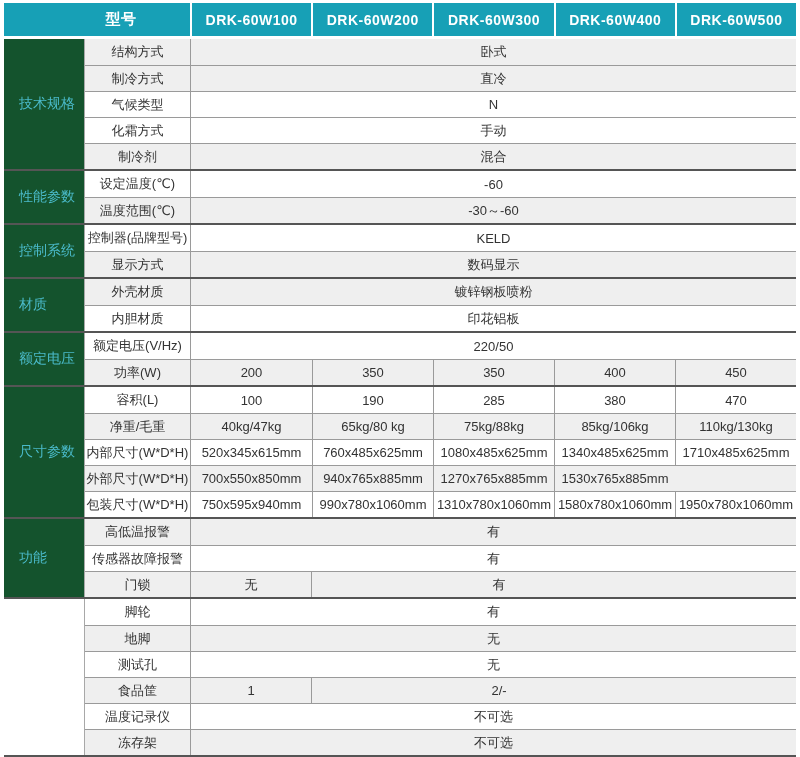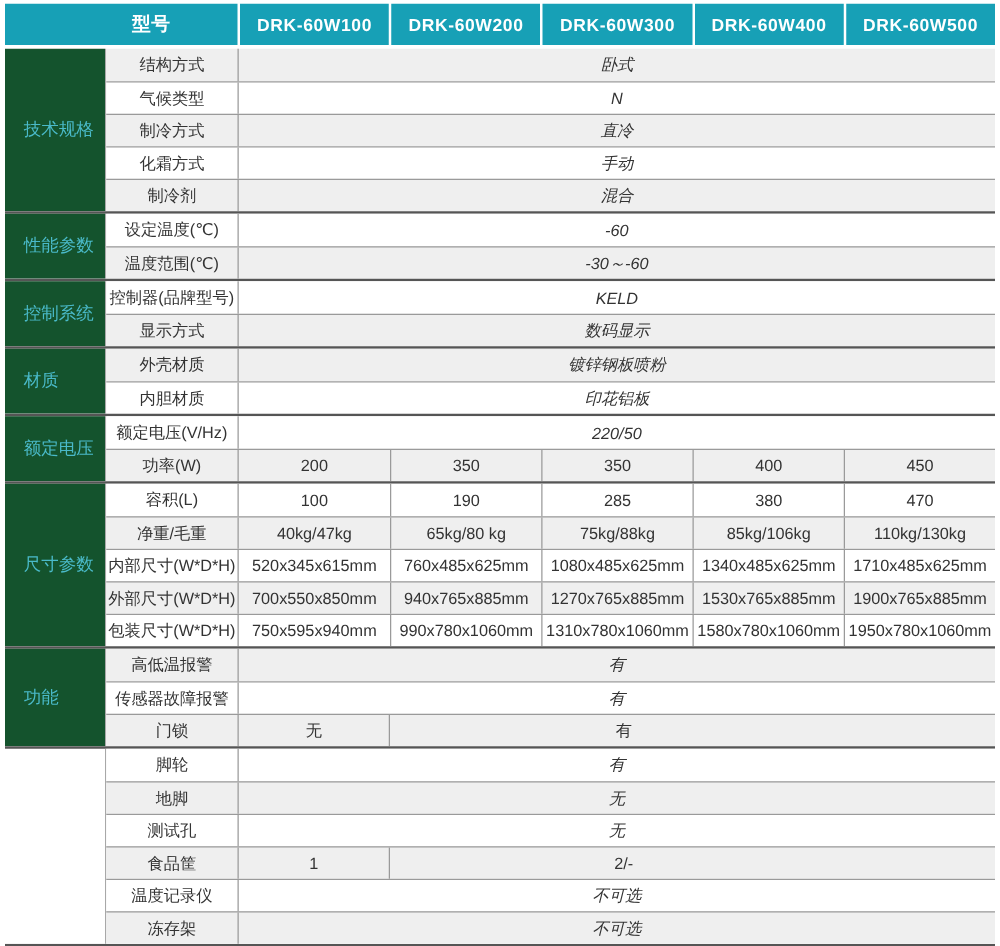--- a/index.html
+++ b/index.html
@@ -62,21 +62,21 @@
   .row.alt { background: var(--row-alt-bg); }
   .row.plain { background: #fff; }
 
   .row > div {
     display: flex; align-items: center; justify-content: center;
     font-size: 13px;
     white-space: nowrap;
     overflow: hidden;
   }
   .rlabel { border-right: 1px solid var(--row-line); }
-  .val.span { grid-column: 2 / -1; font-style: italic; }
+  .val.span { grid-column: 2 / -1; }
   .val.cell + .val.cell { border-left: 1px solid var(--row-line); }
   .val.firstcol { border-right: 1px solid var(--row-line); }
   .val.rest { grid-column: 3 / -1; transform: translateX(-55px); }
 </style>
 </head>
 <body>
 
 <div class="spec-table">
   <div class="header-row" id="header-row">
     <div class="hcell model-title">型号</div>
@@ -89,27 +89,27 @@
     </div>
   <div id="groups">
 
   <div class="group">
         <div class="glabel">技术规格</div>
         <div class="grows">
           <div class="row alt">
             <div class="rlabel">结构方式</div>
             <div class="val span">卧式</div>
           </div>
+          <div class="row alt">
+            <div class="rlabel">制冷方式</div>
+            <div class="val span">直冷</div>
+          </div>
           <div class="row plain">
             <div class="rlabel">气候类型</div>
             <div class="val span">N</div>
-          </div>
-          <div class="row alt">
-            <div class="rlabel">制冷方式</div>
-            <div class="val span">直冷</div>
           </div>
           <div class="row plain">
             <div class="rlabel">化霜方式</div>
             <div class="val span">手动</div>
           </div>
           <div class="row alt">
             <div class="rlabel">制冷剂</div>
             <div class="val span">混合</div>
           </div>
         </div>
@@ -196,21 +196,20 @@
             <div class="val cell">1080x485x625mm</div>
             <div class="val cell">1340x485x625mm</div>
             <div class="val cell">1710x485x625mm</div>
           </div>
           <div class="row alt">
             <div class="rlabel">外部尺寸(W*D*H)</div>
             <div class="val cell">700x550x850mm</div>
             <div class="val cell">940x765x885mm</div>
             <div class="val cell">1270x765x885mm</div>
             <div class="val cell">1530x765x885mm</div>
-            <div class="val cell">1900x765x885mm</div>
           </div>
           <div class="row plain">
             <div class="rlabel">包装尺寸(W*D*H)</div>
             <div class="val cell">750x595x940mm</div>
             <div class="val cell">990x780x1060mm</div>
             <div class="val cell">1310x780x1060mm</div>
             <div class="val cell">1580x780x1060mm</div>
             <div class="val cell">1950x780x1060mm</div>
           </div>
         </div>

